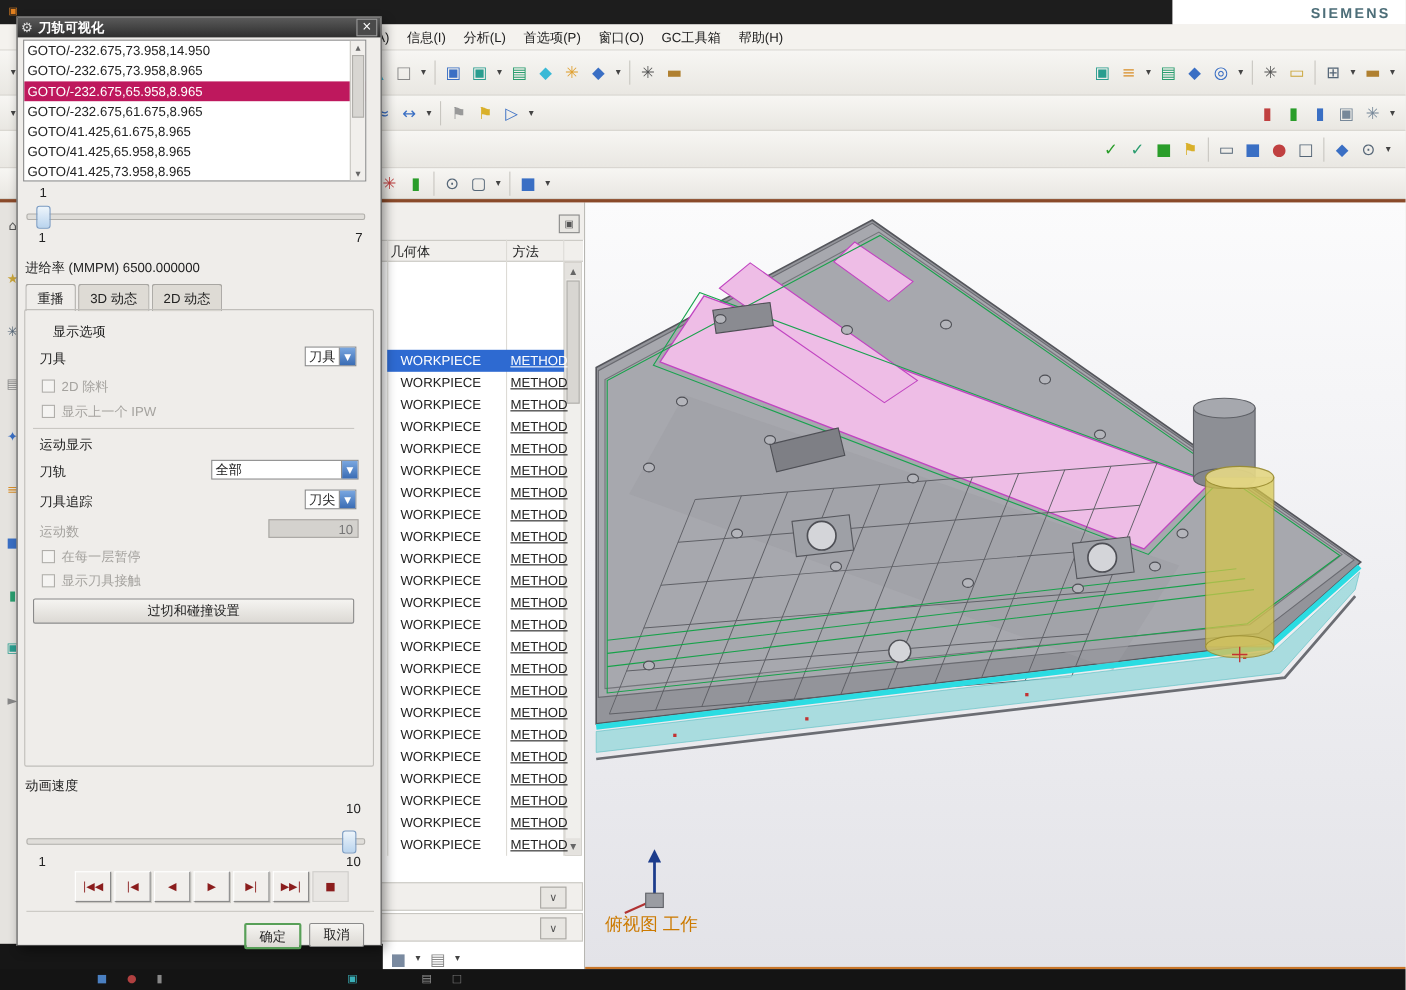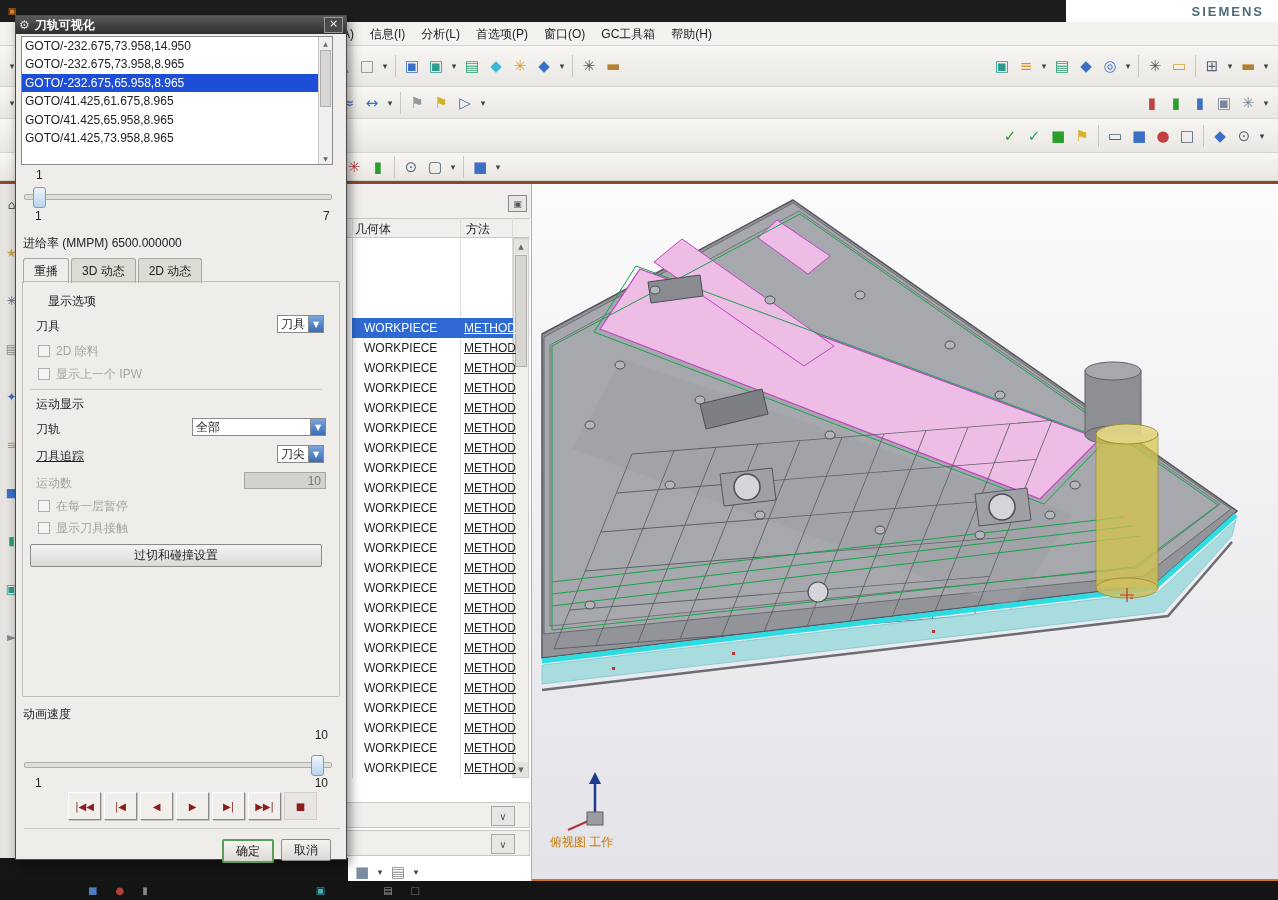--- a/index.html
+++ b/index.html
@@ -54,34 +54,34 @@
   .vscroll{position:absolute;left:489px;top:54px;width:16px;height:540px;background:#f0efec;border:1px solid #d0cec8;box-sizing:border-box;}
   .vscroll .sbtn{height:15px;display:flex;align-items:center;justify-content:center;font-size:7px;color:#666;background:#e4e2de;font-family:"DejaVu Sans",sans-serif;}
   .vscroll .sdown{position:absolute;bottom:0;left:0;right:0;}
   .vscroll .thumb{position:absolute;left:1px;right:1px;top:16px;height:110px;background:#d8d6d2;border:1px solid #b0aeaa;}
   .band{position:absolute;left:0;width:506px;height:26px;background:#f1efec;border:1px solid #c9c7c2;box-sizing:border-box;}
   .band .chev{position:absolute;right:14px;top:3px;width:22px;height:18px;border:1px solid #a8a6a2;background:#e8e6e2;display:flex;align-items:center;justify-content:center;font-size:10px;color:#555;font-family:"DejaVu Sans",sans-serif;}
   .nav-mini{position:absolute;left:326px;top:676px;display:flex;align-items:center;}
 
   .viewport{position:absolute;left:532px;right:0;top:184px;bottom:19px;background:linear-gradient(#fbfbfc,#e3e3e8);border-bottom:2px solid #c8762a;box-sizing:border-box;z-index:1;}
   .scene{position:absolute;left:0;top:0;}
-  .view-label{position:absolute;left:18px;bottom:28px;color:#cc7a00;font-size:12px;}
+  .view-label{position:absolute;left:18px;bottom:28px;color:#cc7a00;font-size:16px;}
 
   .dark-ledge{position:absolute;left:0;top:858px;width:348px;height:42px;background:#161616;z-index:4;}
   .bottombar{position:absolute;left:0;bottom:0;width:1278px;height:19px;background:#141414;display:flex;align-items:center;gap:18px;padding-left:88px;box-sizing:border-box;z-index:5;}
   .sbi{font-size:10px;font-family:"DejaVu Sans",sans-serif;}
 
   
   .dialog{position:absolute;left:15px;top:15px;width:332px;height:845px;background:#efedea;border:1px solid #4a4a4a;box-shadow:3px 4px 10px rgba(0,0,0,.45);z-index:10;box-sizing:border-box;}
   .dlg-head{height:18px;background:linear-gradient(#5a5a5a,#2e2e2e);display:flex;align-items:center;color:#fff;font-size:12px;padding:0 3px;}
   .dlg-title{margin-left:5px;font-weight:bold;}
   .dlg-close{margin-left:auto;width:17px;height:14px;background:#4a4a4a;border:1px solid #9a9a9a;color:#fff;font-size:11px;line-height:12px;text-align:center;font-family:"DejaVu Sans",sans-serif;}
   .gotolist{position:absolute;left:5px;top:20px;width:312px;height:129px;background:#fff;border:1px solid #8a8a8a;box-sizing:border-box;overflow:hidden;}
   .goto-row{height:18.4px;line-height:18.4px;font-size:12px;padding-left:3px;white-space:pre;}
-  .goto-row.sel{background:#1d4ed8;color:#fff;}
+  .goto-row.sel{background:#be185d;color:#fff;}
   .list-scroll{position:absolute;right:0;top:0;bottom:0;width:13px;background:#f1efec;border-left:1px solid #c9c7c2;}
   .list-scroll .sbtn{height:12px;display:flex;align-items:center;justify-content:center;font-size:6px;color:#666;font-family:"DejaVu Sans",sans-serif;}
   .list-scroll .sdown{position:absolute;bottom:0;left:0;right:0;}
   .list-scroll .thumb{position:absolute;left:1px;right:1px;top:13px;height:55px;background:#d8d6d2;border:1px solid #b0aeaa;}
   .dlbl{position:absolute;font-size:12px;color:#222;}
   .dlbl.dis{color:#a5a39f;}
   .slider-track{position:absolute;height:4px;background:#e0deda;border:1px solid #b0aeaa;border-radius:2px;}
   .sthumb{position:absolute;width:11px;height:19px;background:linear-gradient(#eef5fb,#b9d4ee);border:1px solid #7a9cc4;border-radius:3px;}
   .tabs{position:absolute;left:7px;top:242px;display:flex;}
   .tab{height:24px;padding:0 10px;display:flex;align-items:center;font-size:12px;background:#dedbd5;border:1px solid #a8a6a2;border-bottom:none;border-radius:3px 3px 0 0;margin-right:2px;}
@@ -478,20 +478,21 @@
     <div class="dlg-head">
       <span style="color: rgb(221, 221, 221);">⚙</span>
       <span class="dlg-title">刀轨可视化</span>
       <span class="dlg-close" style="color: rgb(255, 255, 255);">×</span>
     </div>
 
     <div class="gotolist">
       <div class="goto-row">GOTO/-232.675,73.958,14.950</div>
         <div class="goto-row">GOTO/-232.675,73.958,8.965</div>
         <div class="goto-row sel">GOTO/-232.675,65.958,8.965</div>
+        <div class="goto-row">GOTO/-232.675,61.675,8.965</div>
         <div class="goto-row">GOTO/41.425,61.675,8.965</div>
         <div class="goto-row">GOTO/41.425,65.958,8.965</div>
         <div class="goto-row">GOTO/41.425,73.958,8.965</div>
       <div class="list-scroll">
         <div class="sbtn" style="color: rgb(102, 102, 102);">▲</div>
         <div class="thumb"></div>
         <div class="sbtn sdown" style="color: rgb(102, 102, 102);">▼</div>
       </div>
     </div>
 
@@ -528,21 +529,21 @@
     <div class="hr" style="left:14px;top:373px;width:292px;"></div>
 
     <span class="dlbl" style="left:20px;top:380px;">运动显示</span>
 
     <span class="dlbl" style="left:20px;top:405px;">刀轨</span>
     <div class="combo" style="left:176px;top:402px;width:134px;">
       <span class="ctext">全部</span>
       <span class="dbtn" style="color: rgb(255, 255, 255);">▼</span>
     </div>
 
-    <span class="dlbl" style="left:20px;top:432px;text-decoration:underline;">刀具追踪</span>
+    <span class="dlbl" style="left:20px;top:432px;">刀具追踪</span>
     <div class="combo" style="left:261px;top:429px;width:47px;">
       <span class="ctext">刀尖</span>
       <span class="dbtn" style="color: rgb(255, 255, 255);">▼</span>
     </div>
 
     <span class="dlbl dis" style="left:20px;top:459px;">运动数</span>
     <div class="numfield" style="left:228px;top:456px;width:82px;">10</div>
 
     <span class="cb" style="left:22px;top:484px;"></span>
     <span class="dlbl dis" style="left:40px;top:482px;">在每一层暂停</span>

